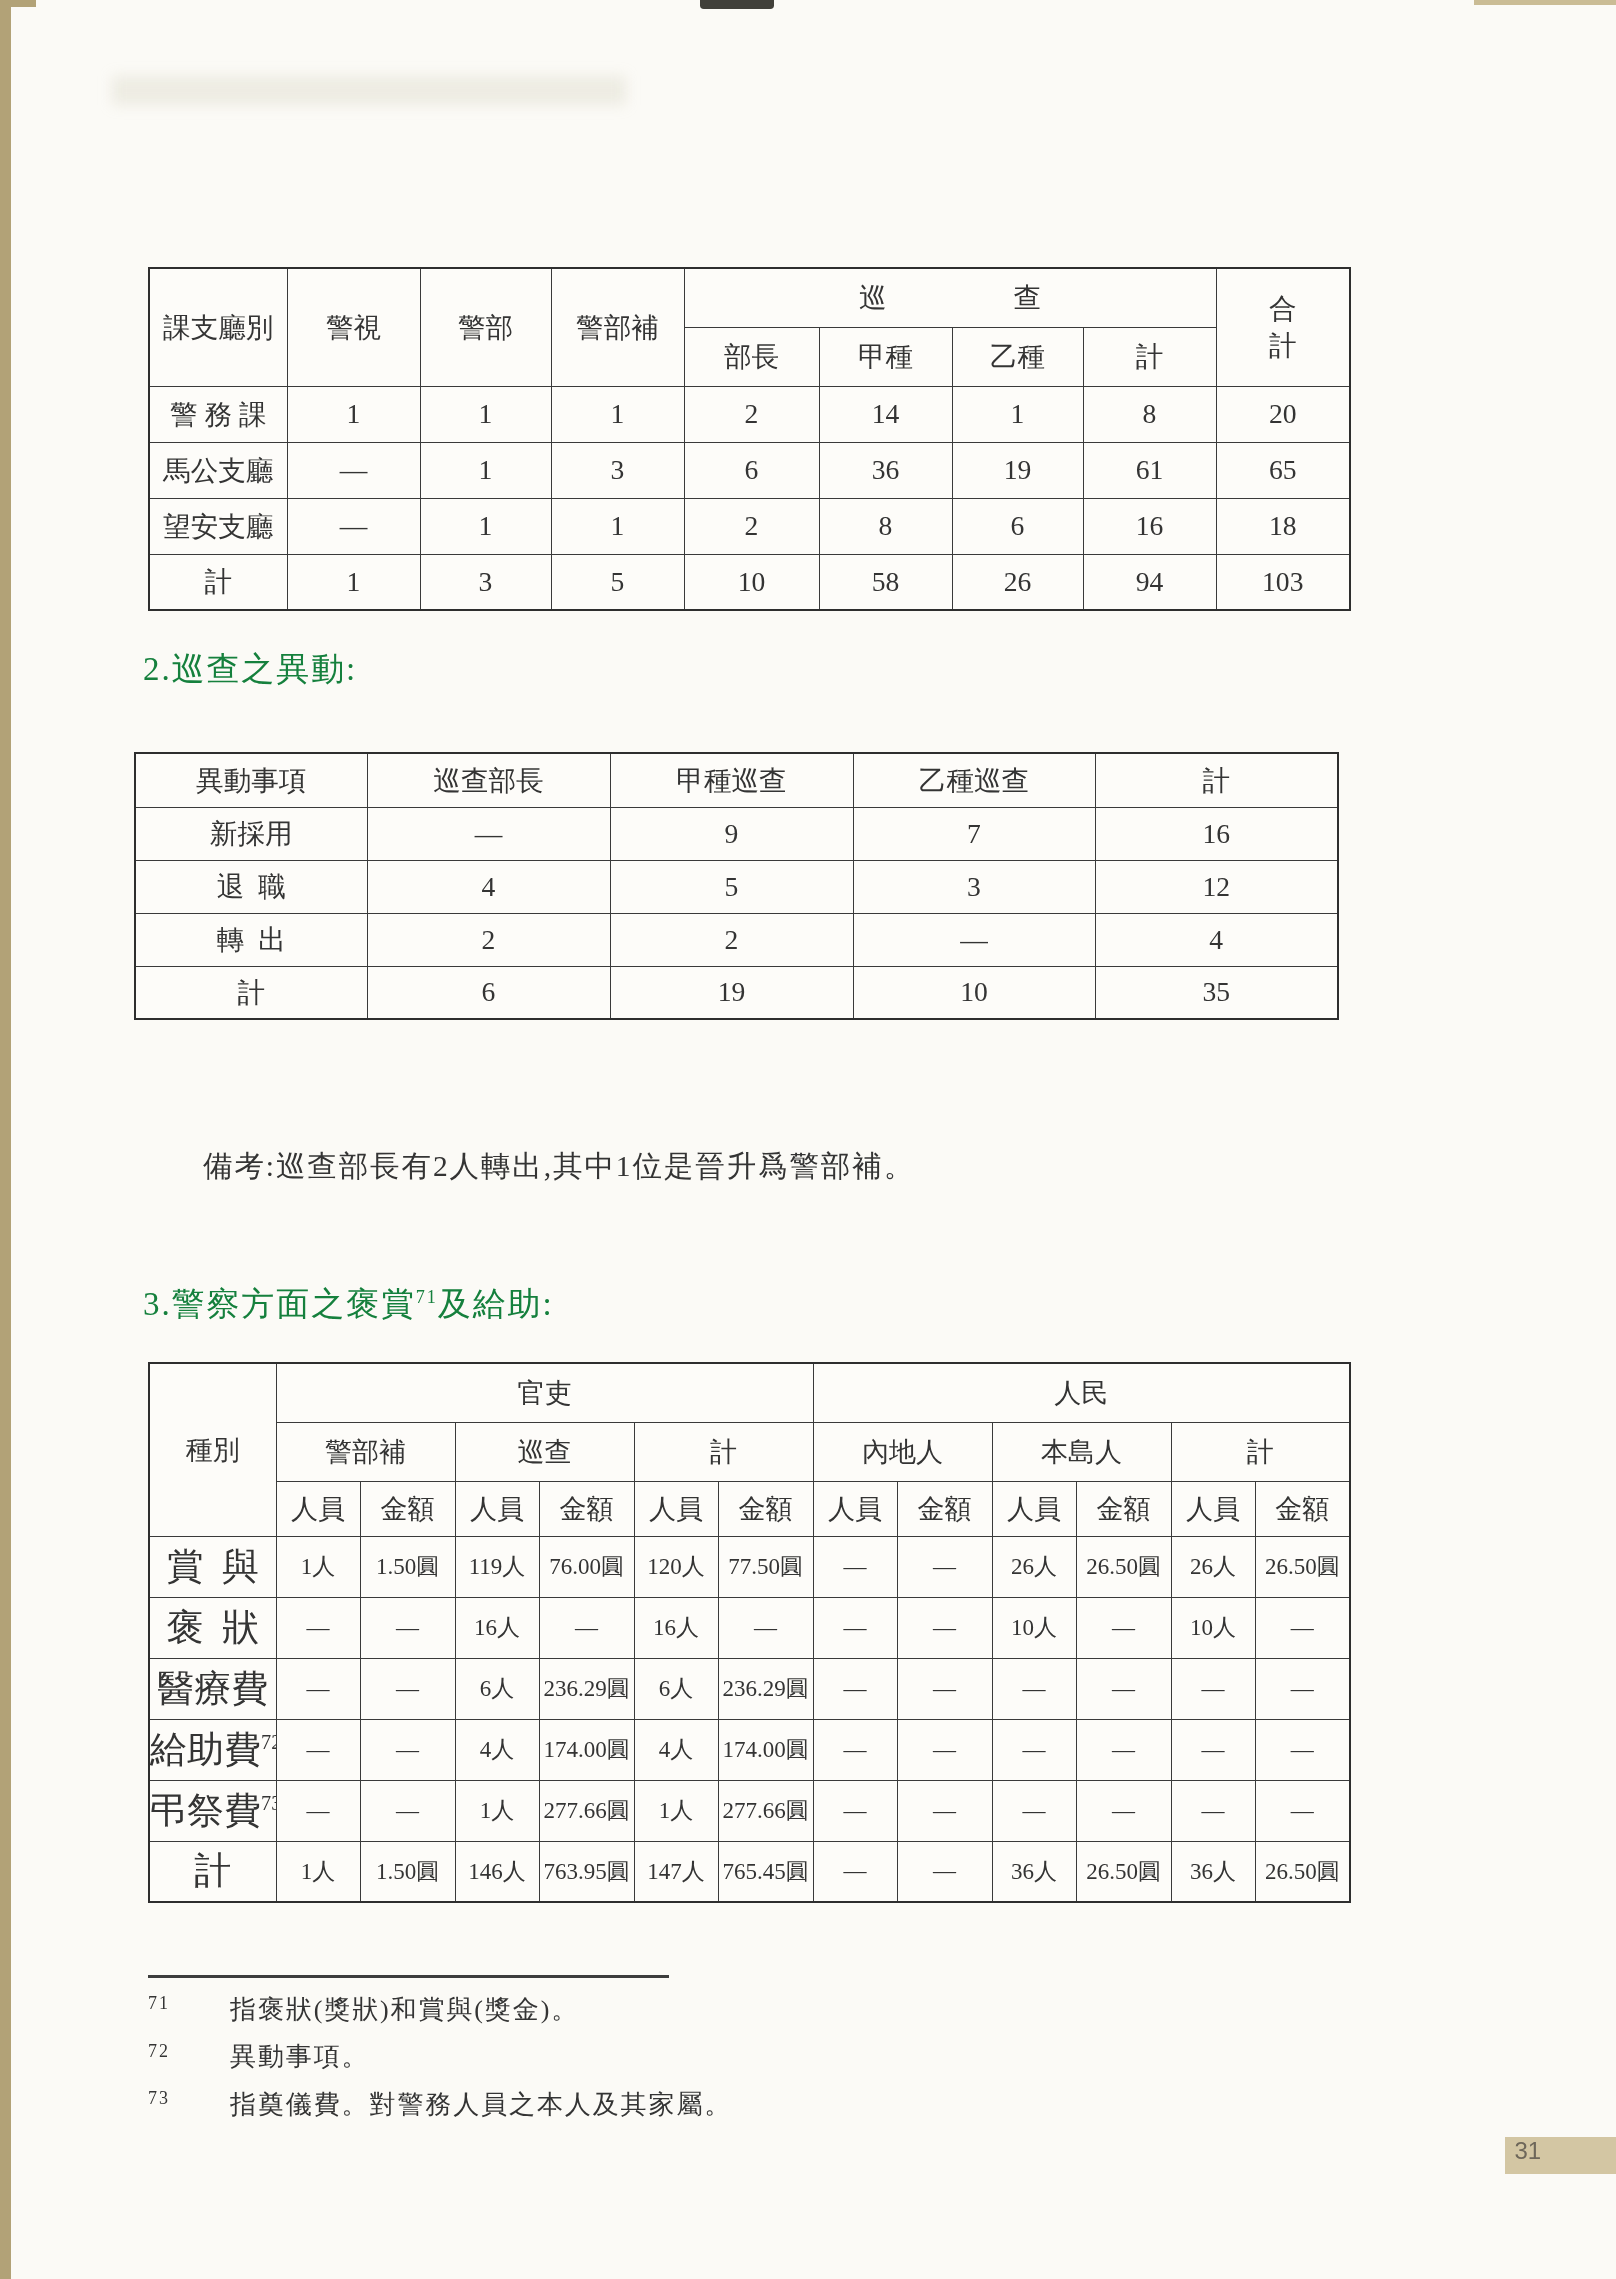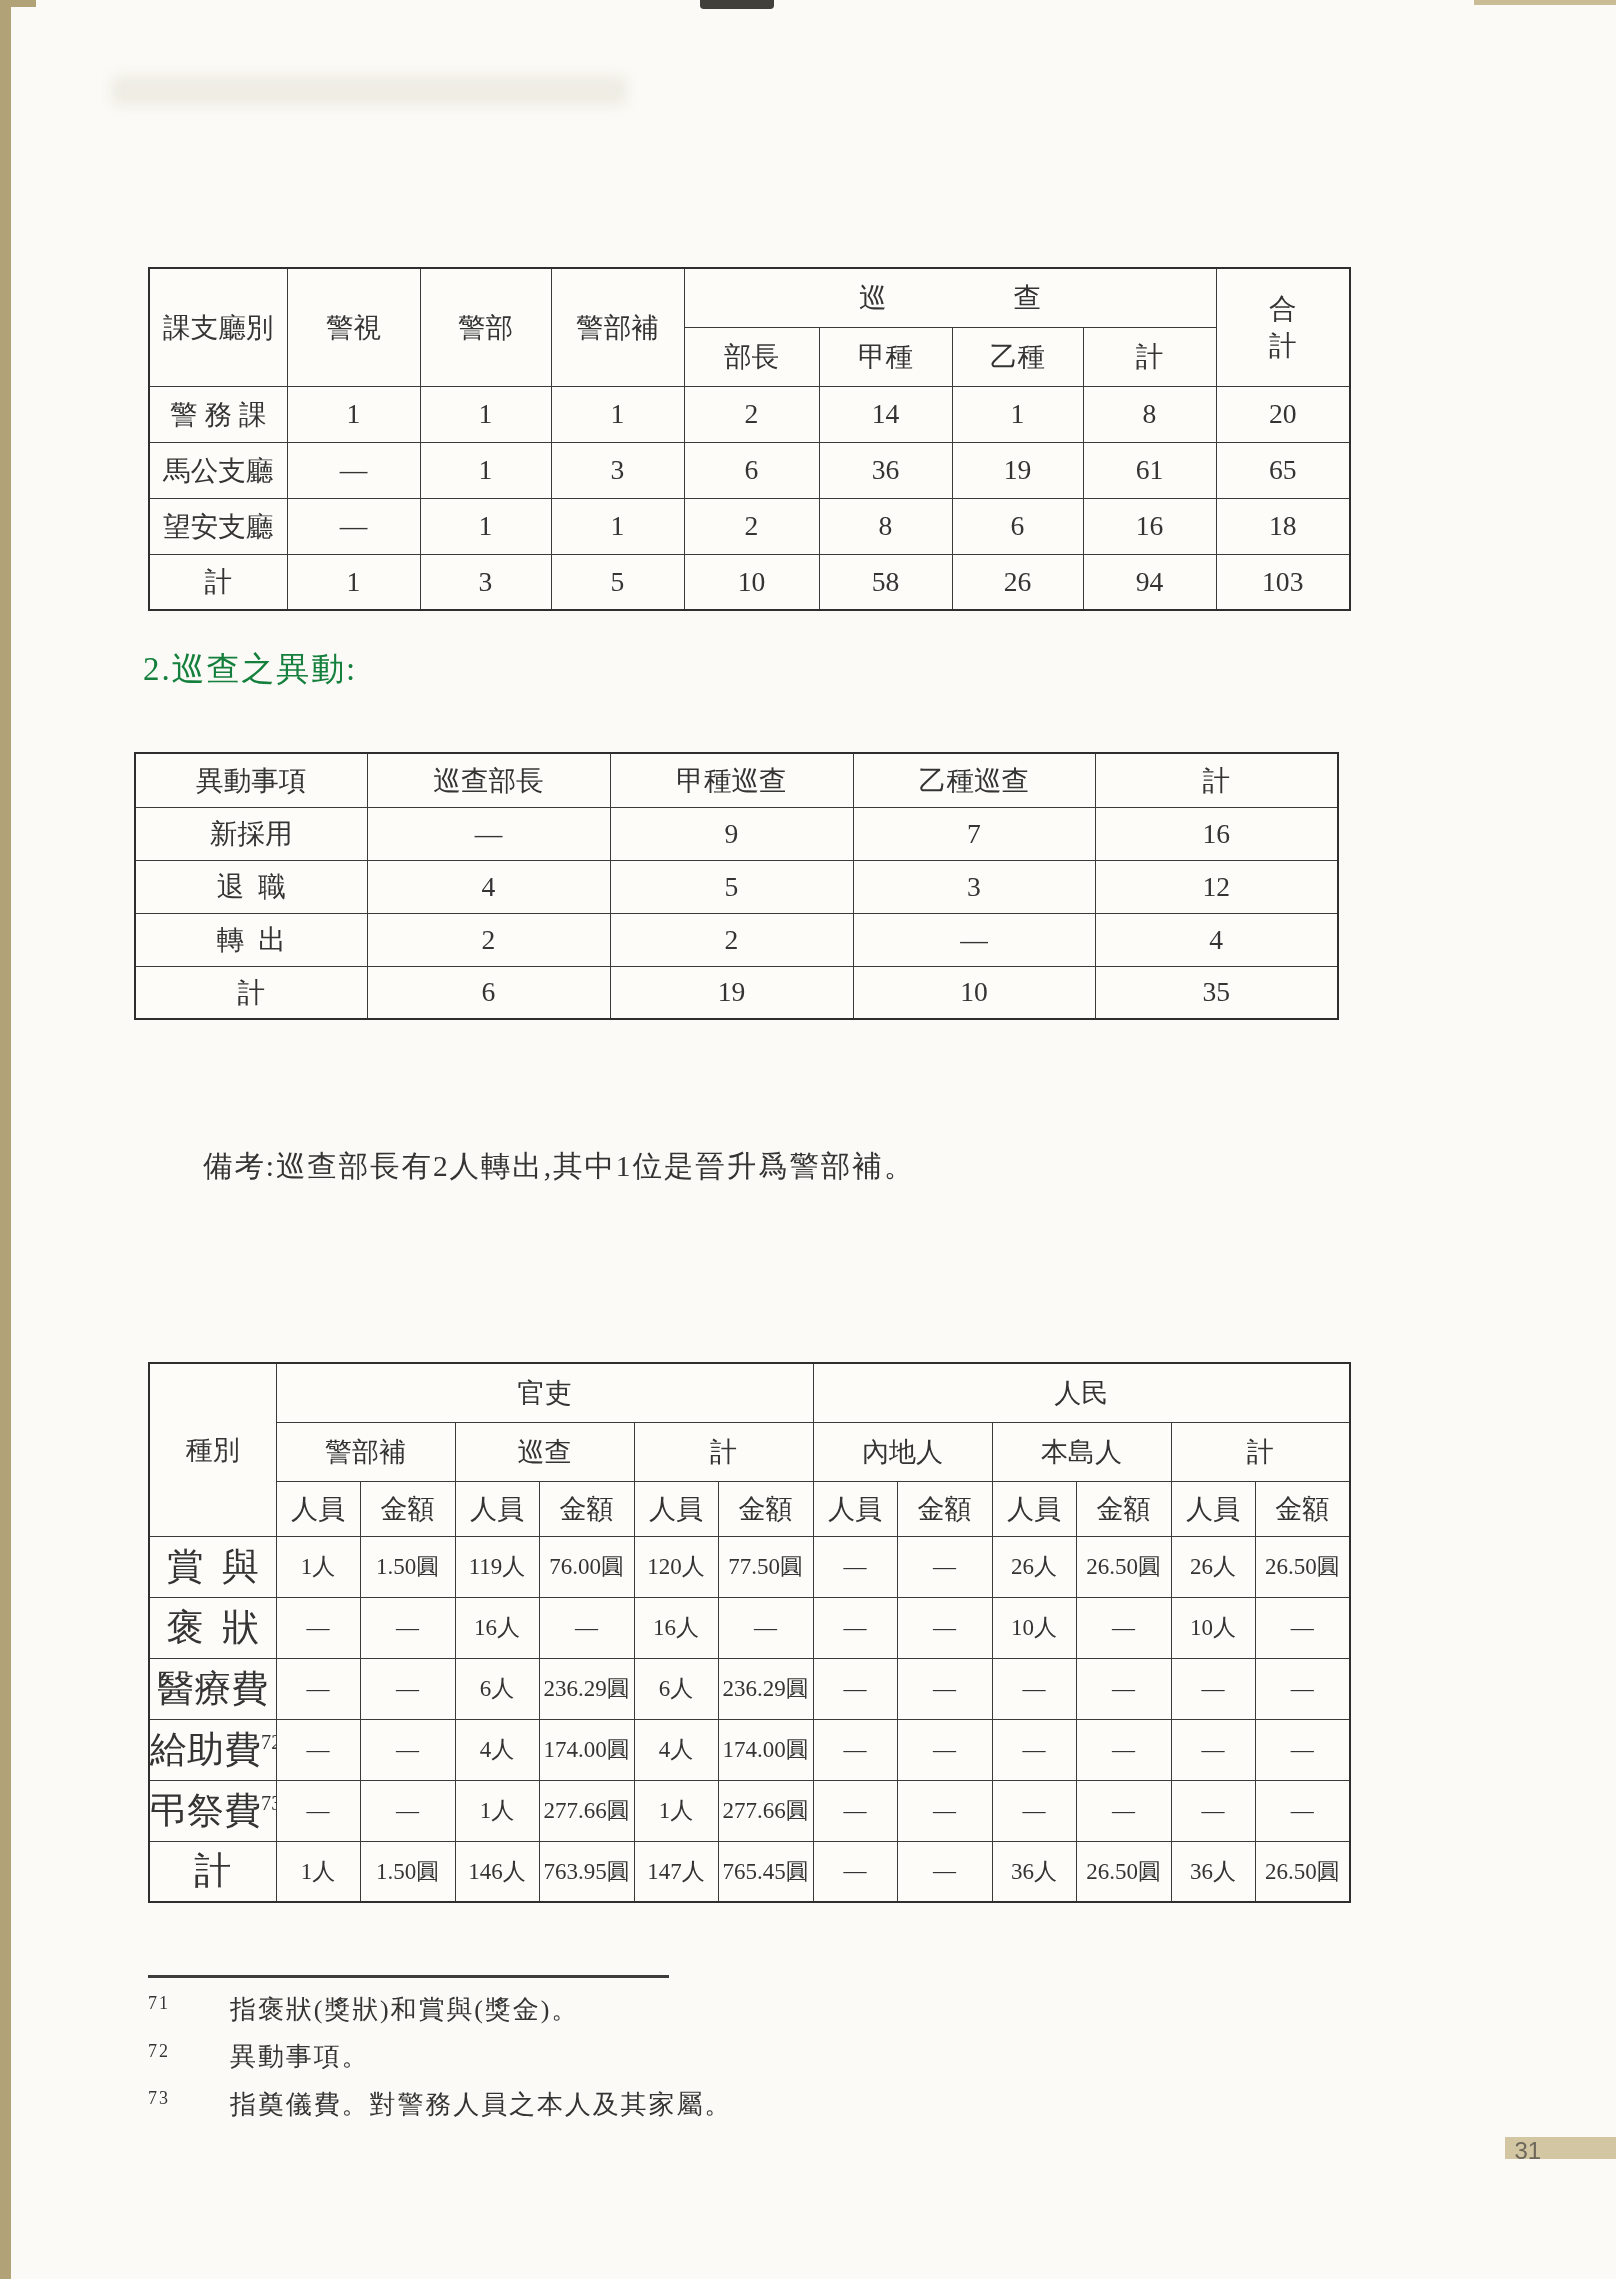--- a/index.html
+++ b/index.html
@@ -32,21 +32,21 @@
   sup{font-size:.55em;}
   
   .h2,.h3{position:absolute;font-size:33px;color:#15803d;letter-spacing:1.9px;}
   .h2{left:143px;top:647px;}
   .h3{left:143px;top:1282px;}
   .note{position:absolute;left:203px;top:1147px;font-size:29.5px;letter-spacing:1.9px;}
   .fnrule{position:absolute;left:148px;top:1975px;width:521px;height:2.9px;background:#3d3d3d;}
   .fns{position:absolute;left:148px;top:1992px;font-size:26px;letter-spacing:1.9px;}
   .fn{margin-bottom:12.4px;}
   .fnsup{display:inline-block;width:82px;font-size:18px;vertical-align:8.6px;text-align:left;}
-  .badge{position:absolute;left:1505px;top:2137px;width:112px;height:22px;background:#d3c6a3;color:#6e675a;
+  .badge{position:absolute;left:1505px;top:2137px;width:112px;height:37px;background:#d3c6a3;color:#6e675a;
          font-family:"Liberation Sans",sans-serif;font-size:24px;line-height:28.5px;padding-left:9.5px;box-sizing:border-box;}
 </style>
 </head>
 <body>
 
 <div class="page">
 
   <div class="strip-left"></div>
   <div class="mark-topleft"></div>
   <div class="mark-topdark"></div>
@@ -175,20 +175,21 @@
           <td>6</td>
           <td>19</td>
           <td>10</td>
           <td>35</td>
         </tr>
       </tbody>
   </table>
 
   <div class="note">備考:巡查部長有2人轉出,其中1位是晉升爲警部補。</div>
 
+  <div class="h3"><span>3.警察方面之褒賞</span><sup>71</sup><span>及給助:</span></div>
 
   <table class="t3">
     <colgroup>
       <col style="width:127px">
       <col style="width:84px">
         <col style="width:95px">
       <col style="width:84px">
         <col style="width:95px">
       <col style="width:84px">
         <col style="width:95px">

